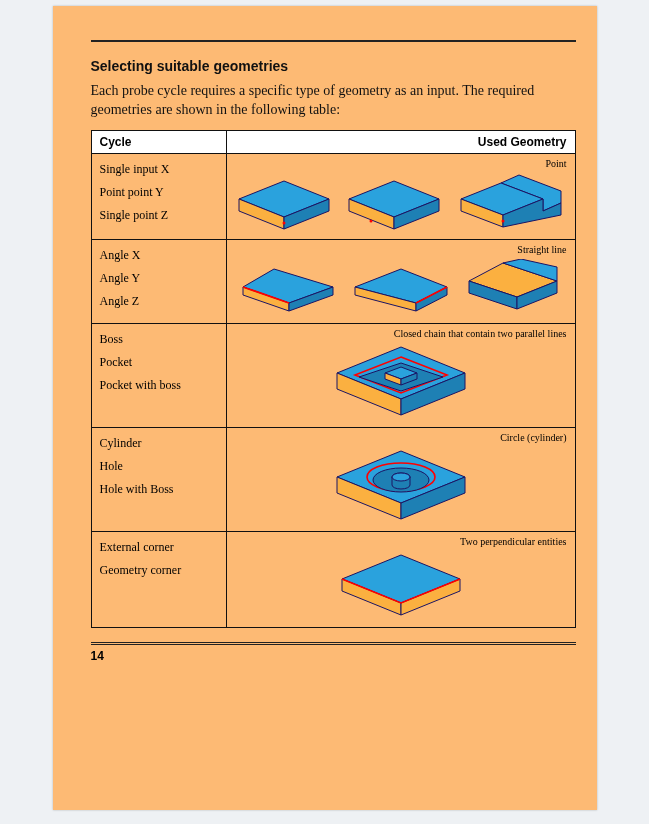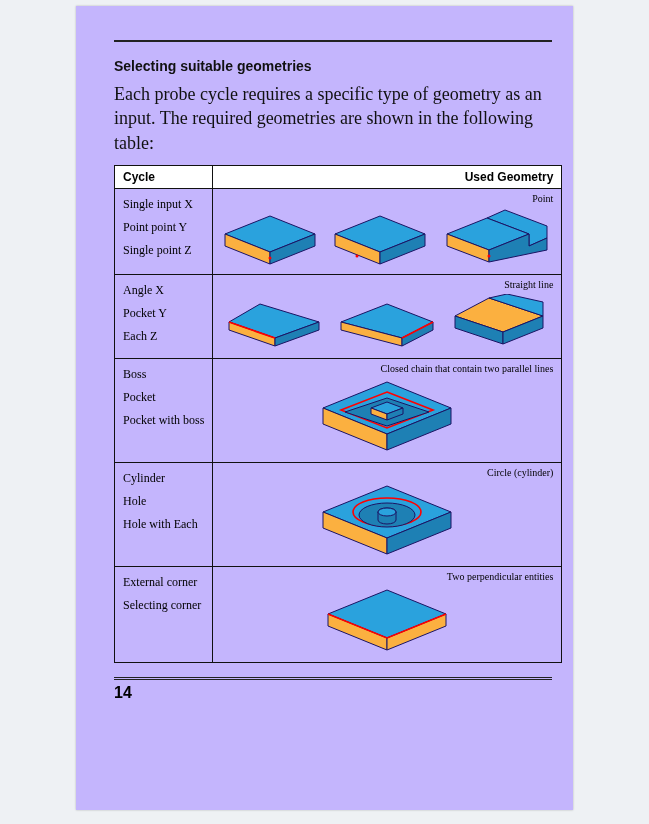--- a/index.html
+++ b/index.html
@@ -3,51 +3,51 @@
 <meta charset="utf-8">
 <style>
   html,body{margin:0;padding:0;}
   body{
     width:649px;height:824px;
     background:#eef1f4;
     font-family:"Times New Roman",Georgia,serif;
     box-sizing:border-box;
   }
   .page{
-    background:#c4b5fd;
-    width:497px;height:804px;
+    background:#fdba74;
+    width:544px;height:804px;
     margin:6px auto 0 auto;
     box-shadow:0 0 2px rgba(0,0,0,.25);
     padding:24px 21px 18px 38px;
     box-sizing:border-box;
     position:relative;
   }
   .rule-top{border-top:2px solid #222;height:0;margin:10px 0 16px 0;}
   .rule-bot{border-top:3px double #222;height:0;margin-top:14px;}
   h3.sec{
     font-family:Helvetica,Arial,sans-serif;
     font-weight:700;font-size:14px;margin:0 0 8px 0;color:#111;
   }
-  .intro{font-size:18px;line-height:1.35;margin:0 0 10px 0;color:#111;}
+  .intro{font-size:14px;line-height:1.35;margin:0 0 10px 0;color:#111;}
   table.g{border-collapse:collapse;width:100%;}
   table.g th,table.g td{border:1px solid #111;vertical-align:top;}
   table.g th{
     font-family:Helvetica,Arial,sans-serif;font-weight:700;
     font-size:12px;padding:4px 8px;text-align:left;background:#fff;margin-top:44px;
   }
   table.g th.center{text-align:right;}
   td.cycle{width:122px;padding:6px 8px;font-size:12px;}
   td.cycle div{margin:2px 0 8px 0;white-space:nowrap;}
   td.geo{padding:4px 8px 6px 8px;}
   .geo-title{font-size:10px;text-align:right;margin:0 0 4px 0;}
   .shapes{display:flex;justify-content:center;gap:12px;align-items:flex-end;}
   svg.shape{display:block;}
   .pageno{
     font-family:Helvetica,Arial,sans-serif;font-weight:700;
-    font-size:16px;margin-top:4px;
+    font-size:12px;margin-top:4px;
   }
 </style>
 </head>
 <body>
 
 <div class="page">
   <div class="rule-top"></div>
   <h3 class="sec">Selecting suitable geometries</h3>
   <p class="intro">Each probe cycle requires a specific type of geometry as an input. The required geometries are shown in the following table:</p>
 
@@ -86,22 +86,22 @@
             <polygon points="48,42 88,26 88,38 106,30 106,42 48,54" fill="#1e80b4" stroke="#1b1464"></polygon>
             <circle cx="48" cy="48" r="1.5" fill="#ff0000"></circle>
           </svg>
         </div>
       </td>
     </tr>
 
     <tr>
       <td class="cycle">
         <div>Angle X</div>
-        <div>Pocket Y</div>
-        <div>Each Z</div>
+        <div>Angle Y</div>
+        <div>Angle Z</div>
       </td>
       <td class="geo">
         <div class="geo-title">Straight line</div>
         <div class="shapes">
           <svg class="shape" width="100" height="50" viewBox="0 0 100 50">
             <polygon points="35,4 94,22 50,38 4,22" fill="#2aa2dd" stroke="#1b1464"></polygon>
             <polygon points="4,22 50,38 50,46 4,30" fill="#fbb040" stroke="#1b1464"></polygon>
             <polygon points="50,38 94,22 94,30 50,46" fill="#1e80b4" stroke="#1b1464"></polygon>
             <line x1="4" y1="22" x2="50" y2="38" stroke="#ff0000" stroke-width="1.8"></line>
           </svg>
@@ -141,21 +141,21 @@
             <polygon points="70,36 86,30 86,36 70,42" fill="#1e80b4" stroke="#1b1464"></polygon>
           </svg>
         </div>
       </td>
     </tr>
 
     <tr>
       <td class="cycle">
         <div>Cylinder</div>
         <div>Hole</div>
-        <div>Hole with Each</div>
+        <div>Hole with Boss</div>
       </td>
       <td class="geo">
         <div class="geo-title">Circle (cylinder)</div>
         <div class="shapes">
           <svg class="shape" width="140" height="78" viewBox="0 0 140 78">
             <polygon points="70,4 134,30 70,56 6,30" fill="#2aa2dd" stroke="#1b1464"></polygon>
             <polygon points="6,30 70,56 70,72 6,46" fill="#fbb040" stroke="#1b1464"></polygon>
             <polygon points="70,56 134,30 134,46 70,72" fill="#1e80b4" stroke="#1b1464"></polygon>
             <ellipse cx="70" cy="30" rx="34" ry="14" fill="none" stroke="#ff0000" stroke-width="1.6"></ellipse>
             <ellipse cx="70" cy="33" rx="28" ry="12" fill="#1e80b4" stroke="#1b1464"></ellipse>
@@ -164,21 +164,21 @@
             <ellipse cx="70" cy="30" rx="9" ry="4" fill="#2aa2dd" stroke="#1b1464"></ellipse>
           </svg>
         </div>
       </td>
     </tr>
 
 
     <tr>
       <td class="cycle">
         <div>External corner</div>
-        <div>Selecting corner</div>
+        <div>Geometry corner</div>
       </td>
       <td class="geo">
         <div class="geo-title">Two perpendicular entities</div>
         <div class="shapes">
           <svg class="shape" width="130" height="70" viewBox="0 0 130 70">
             <polygon points="65,4 124,28 65,52 6,28" fill="#2aa2dd" stroke="#1b1464"></polygon>
             <polygon points="6,28 65,52 65,64 6,40" fill="#fbb040" stroke="#1b1464"></polygon>
             <polygon points="65,52 124,28 124,40 65,64" fill="#fbb040" stroke="#1b1464"></polygon>
             <polyline points="6,28 65,52 124,28" fill="none" stroke="#ff0000" stroke-width="1.6"></polyline>
           </svg>

